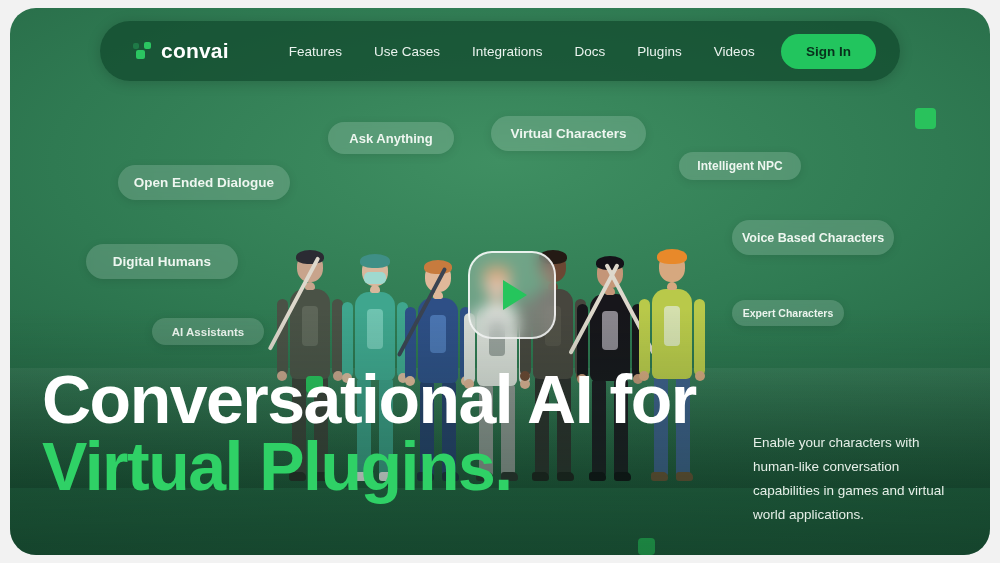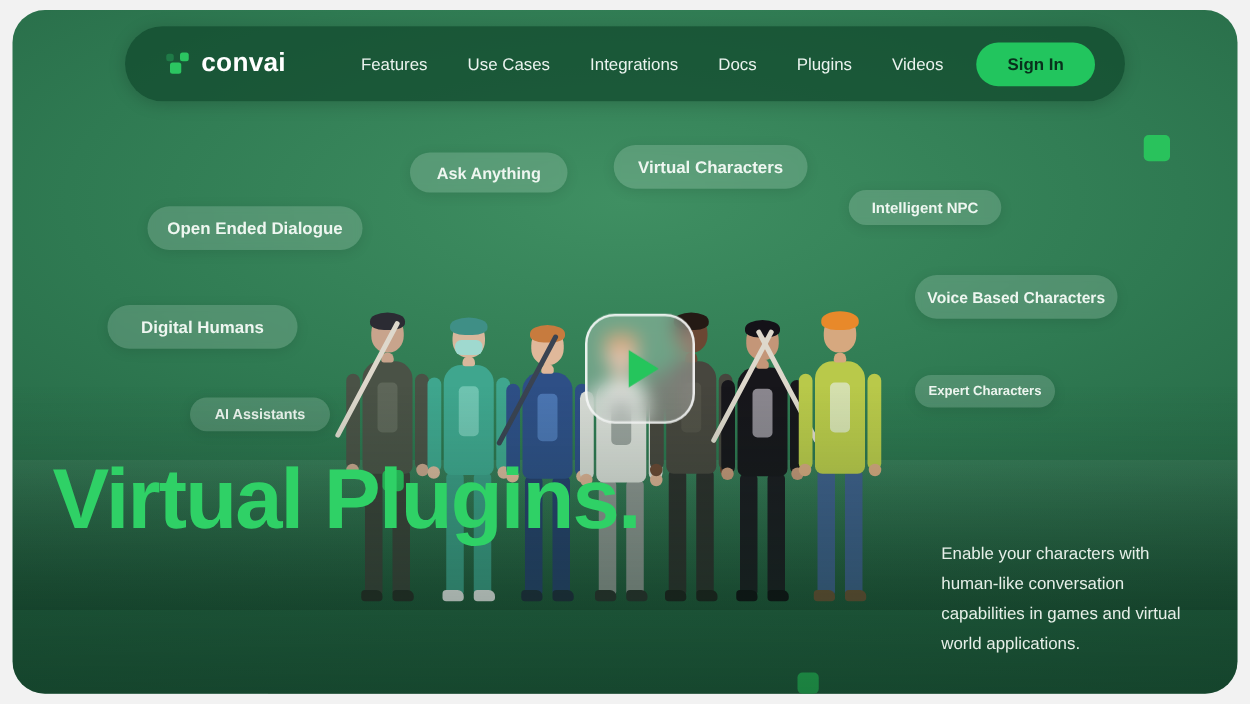--- a/index.html
+++ b/index.html
@@ -262,18 +262,19 @@
         <a href="#">Use Cases</a>
         <a href="#">Integrations</a>
         <a href="#">Docs</a>
         <a href="#">Plugins</a>
         <a href="#">Videos</a>
       </nav>
     <button class="signin">Sign In</button>
   </div>
 
   <div class="headline">
+    <div class="h-line h-white">Conversational AI for</div>
     <div class="h-line h-green">Virtual Plugins.</div>
   </div>
 
   <div class="subtext">Enable your characters with human-like conversation capabilities in games and virtual world applications.</div>
 
 </div>
 
 </body></html>

